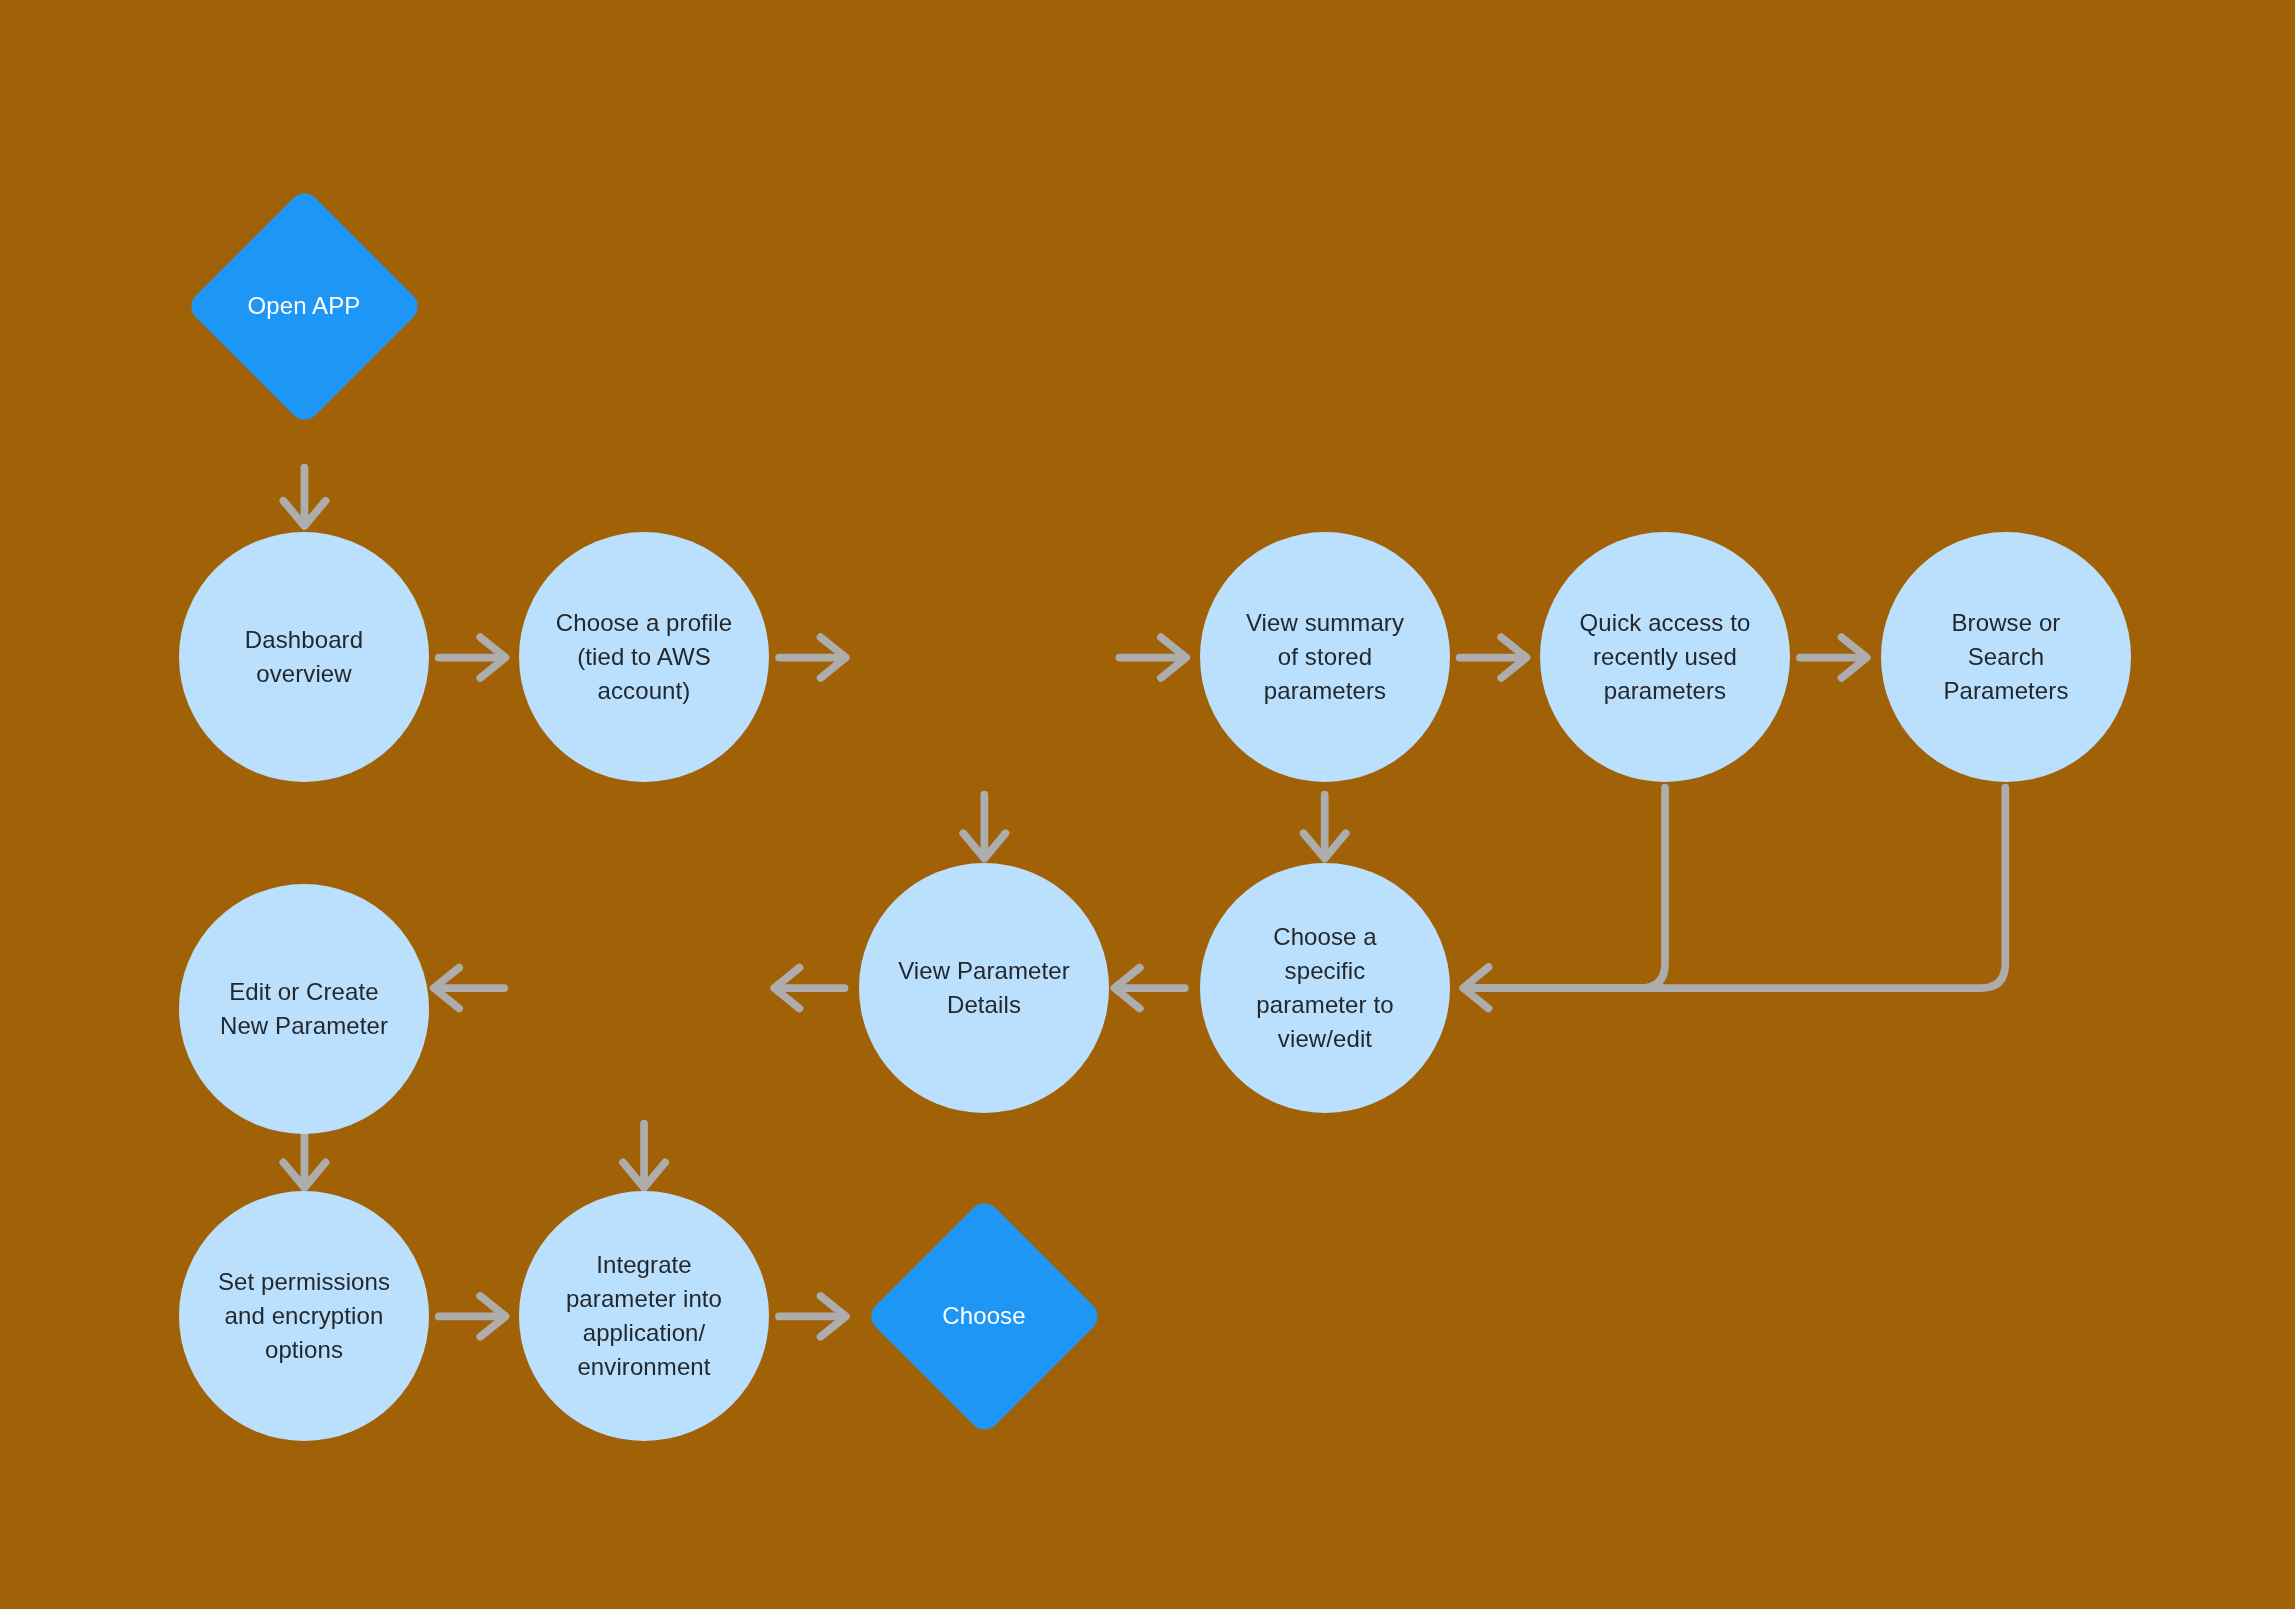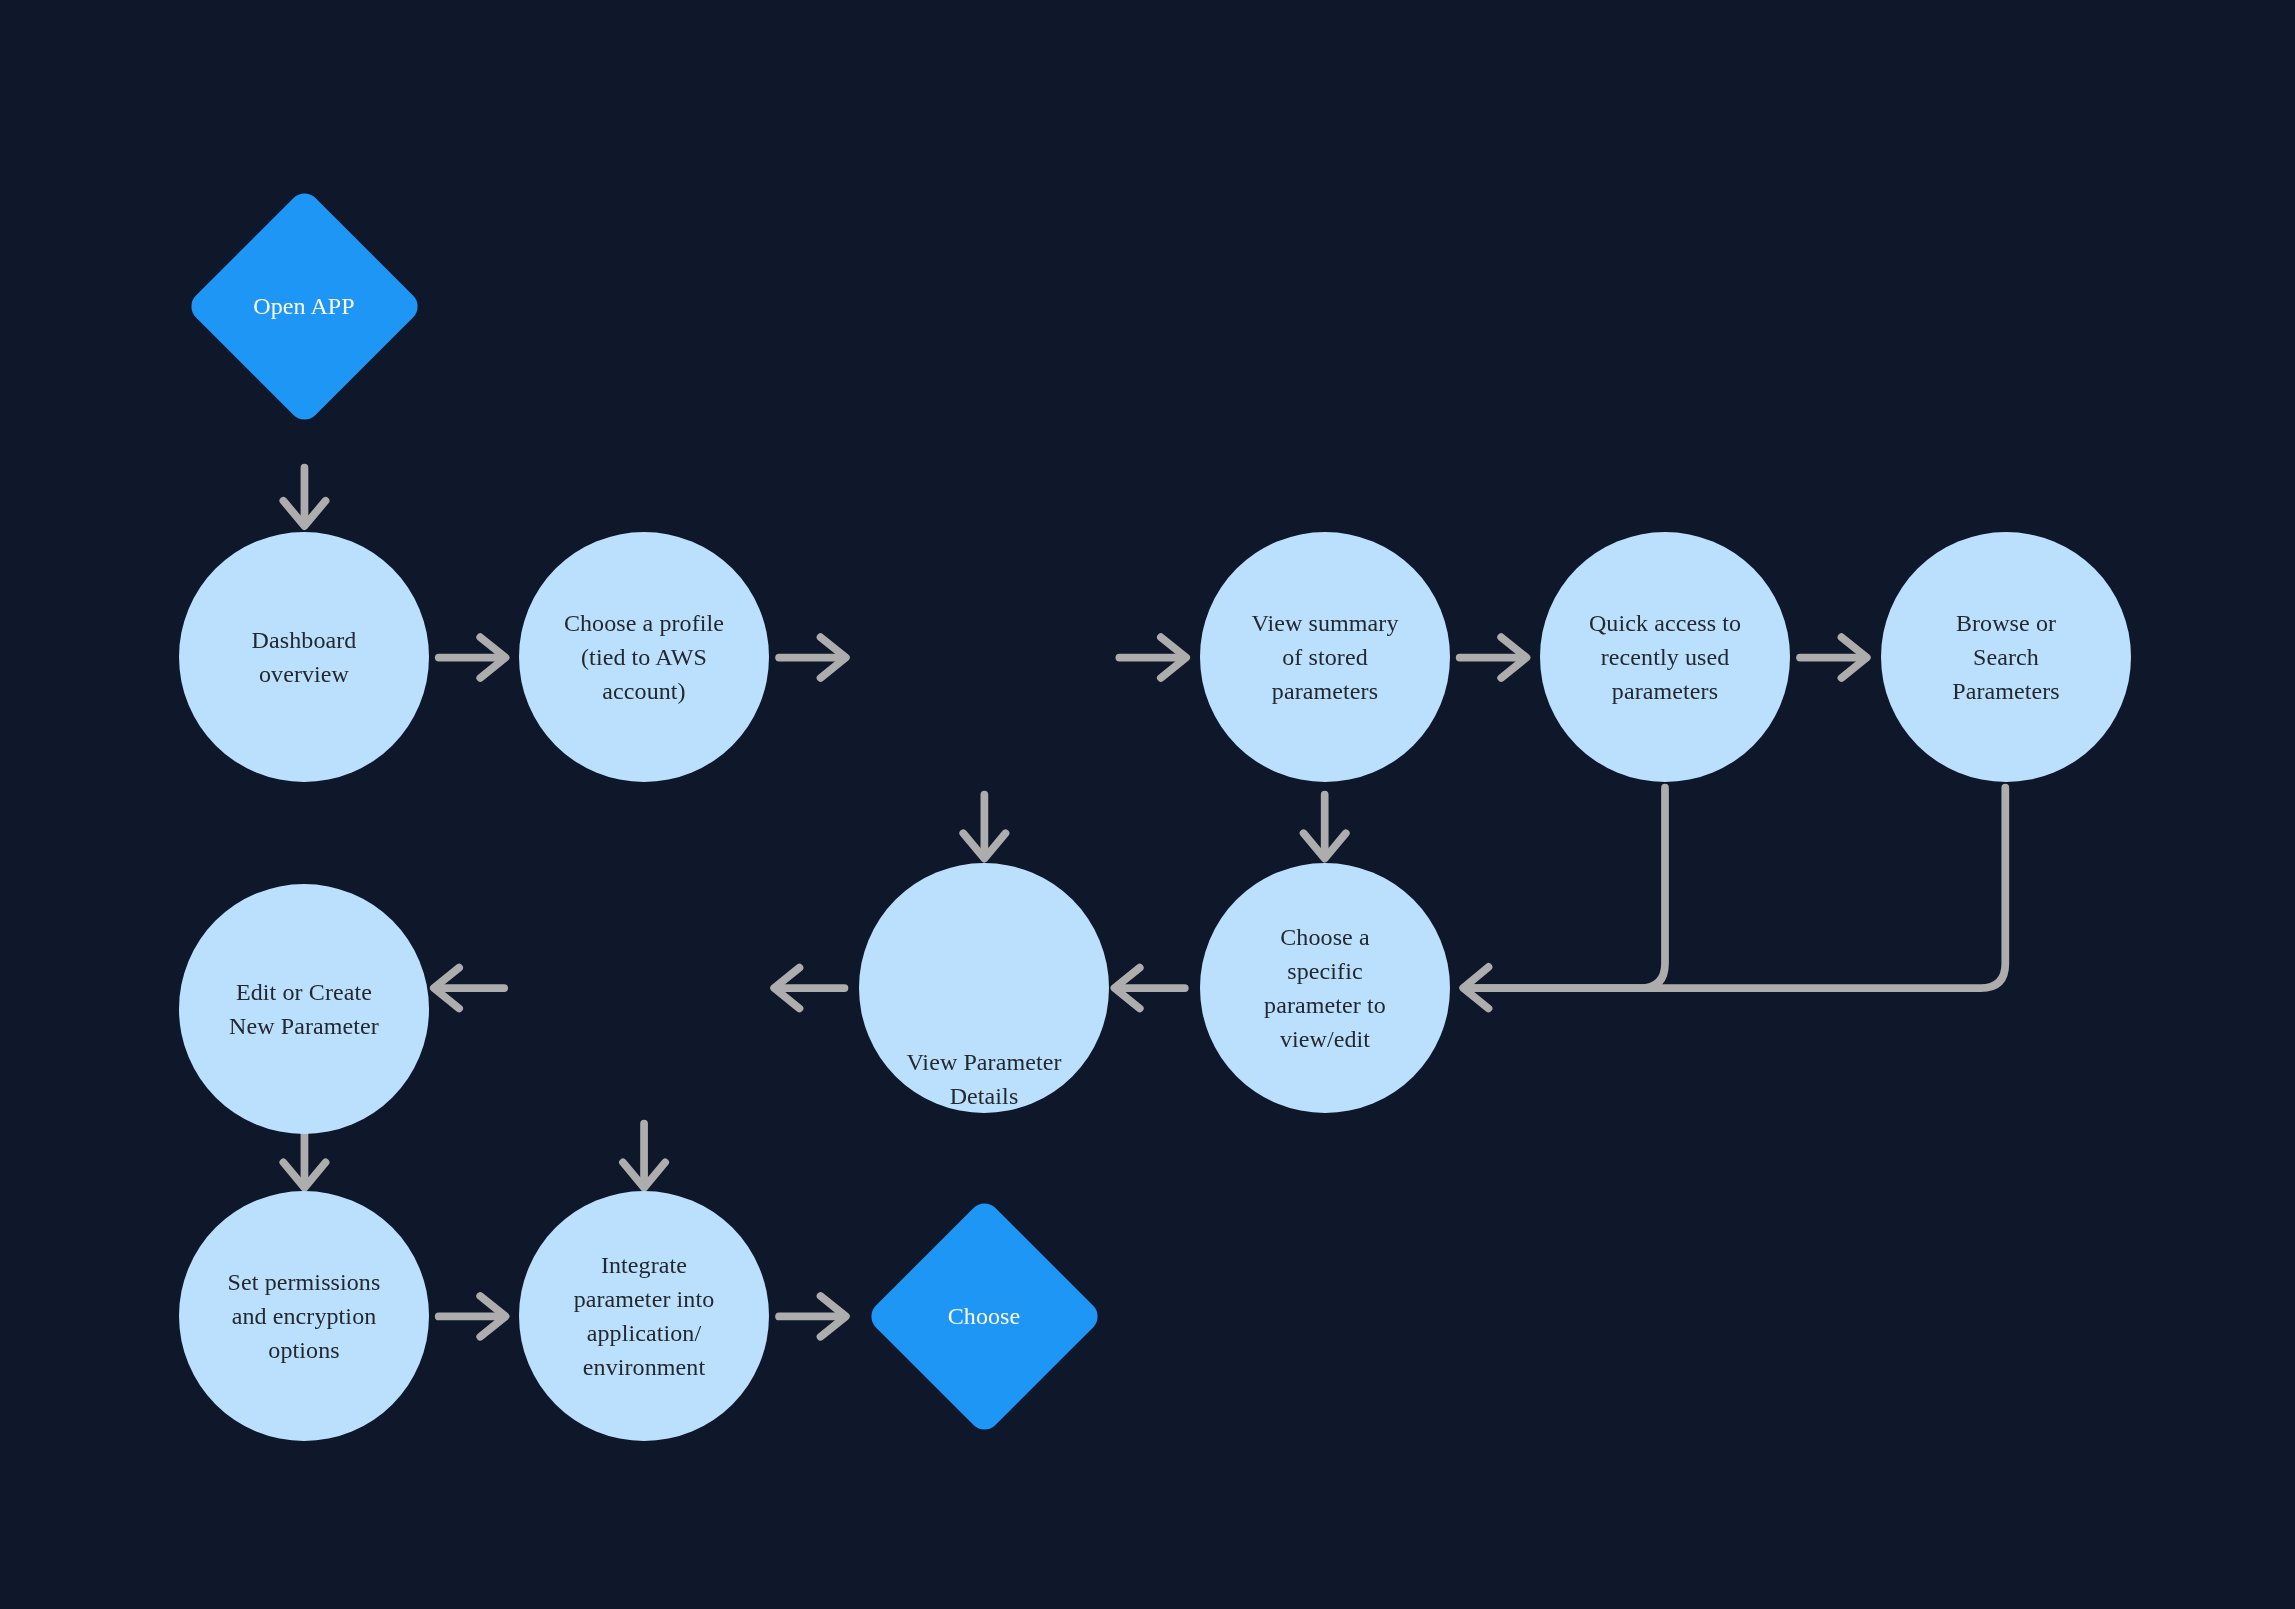--- a/index.html
+++ b/index.html
@@ -10,22 +10,21 @@
   body {
     width: 2295px;
     height: 1609px;
     font-family: "Liberation Sans", sans-serif;
     overflow: hidden;
   }
   #canvas {
     position: relative;
     width: 2295px;
     height: 1609px;
-    background: #0f172a;
-    font-family: Liberation Serif, serif;
+    background: #a16207;
   }
   #edges {
     position: absolute;
     left: 0;
     top: 0;
     width: 2295px;
     height: 1609px;
     pointer-events: none;
   }
   .node {
@@ -195,21 +194,21 @@
   <div class="node circle" style="left:1881px; top:532px;">
     <span class="node-label">Browse or
 Search
 Parameters</span>
   </div>
 
   <div class="node circle" style="left:179px; top:884px;">
     <span class="node-label">Edit or Create
 New Parameter</span>
   </div>
-  <div class="node circle" style="left:859px; top:863px;align-items:flex-end;">
+  <div class="node circle" style="left:859px; top:863px;">
     <span class="node-label">View Parameter
 Details</span>
   </div>
   <div class="node circle" style="left:1200px; top:863px;">
     <span class="node-label">Choose a
 specific
 parameter to
 view/edit</span>
   </div>
 

